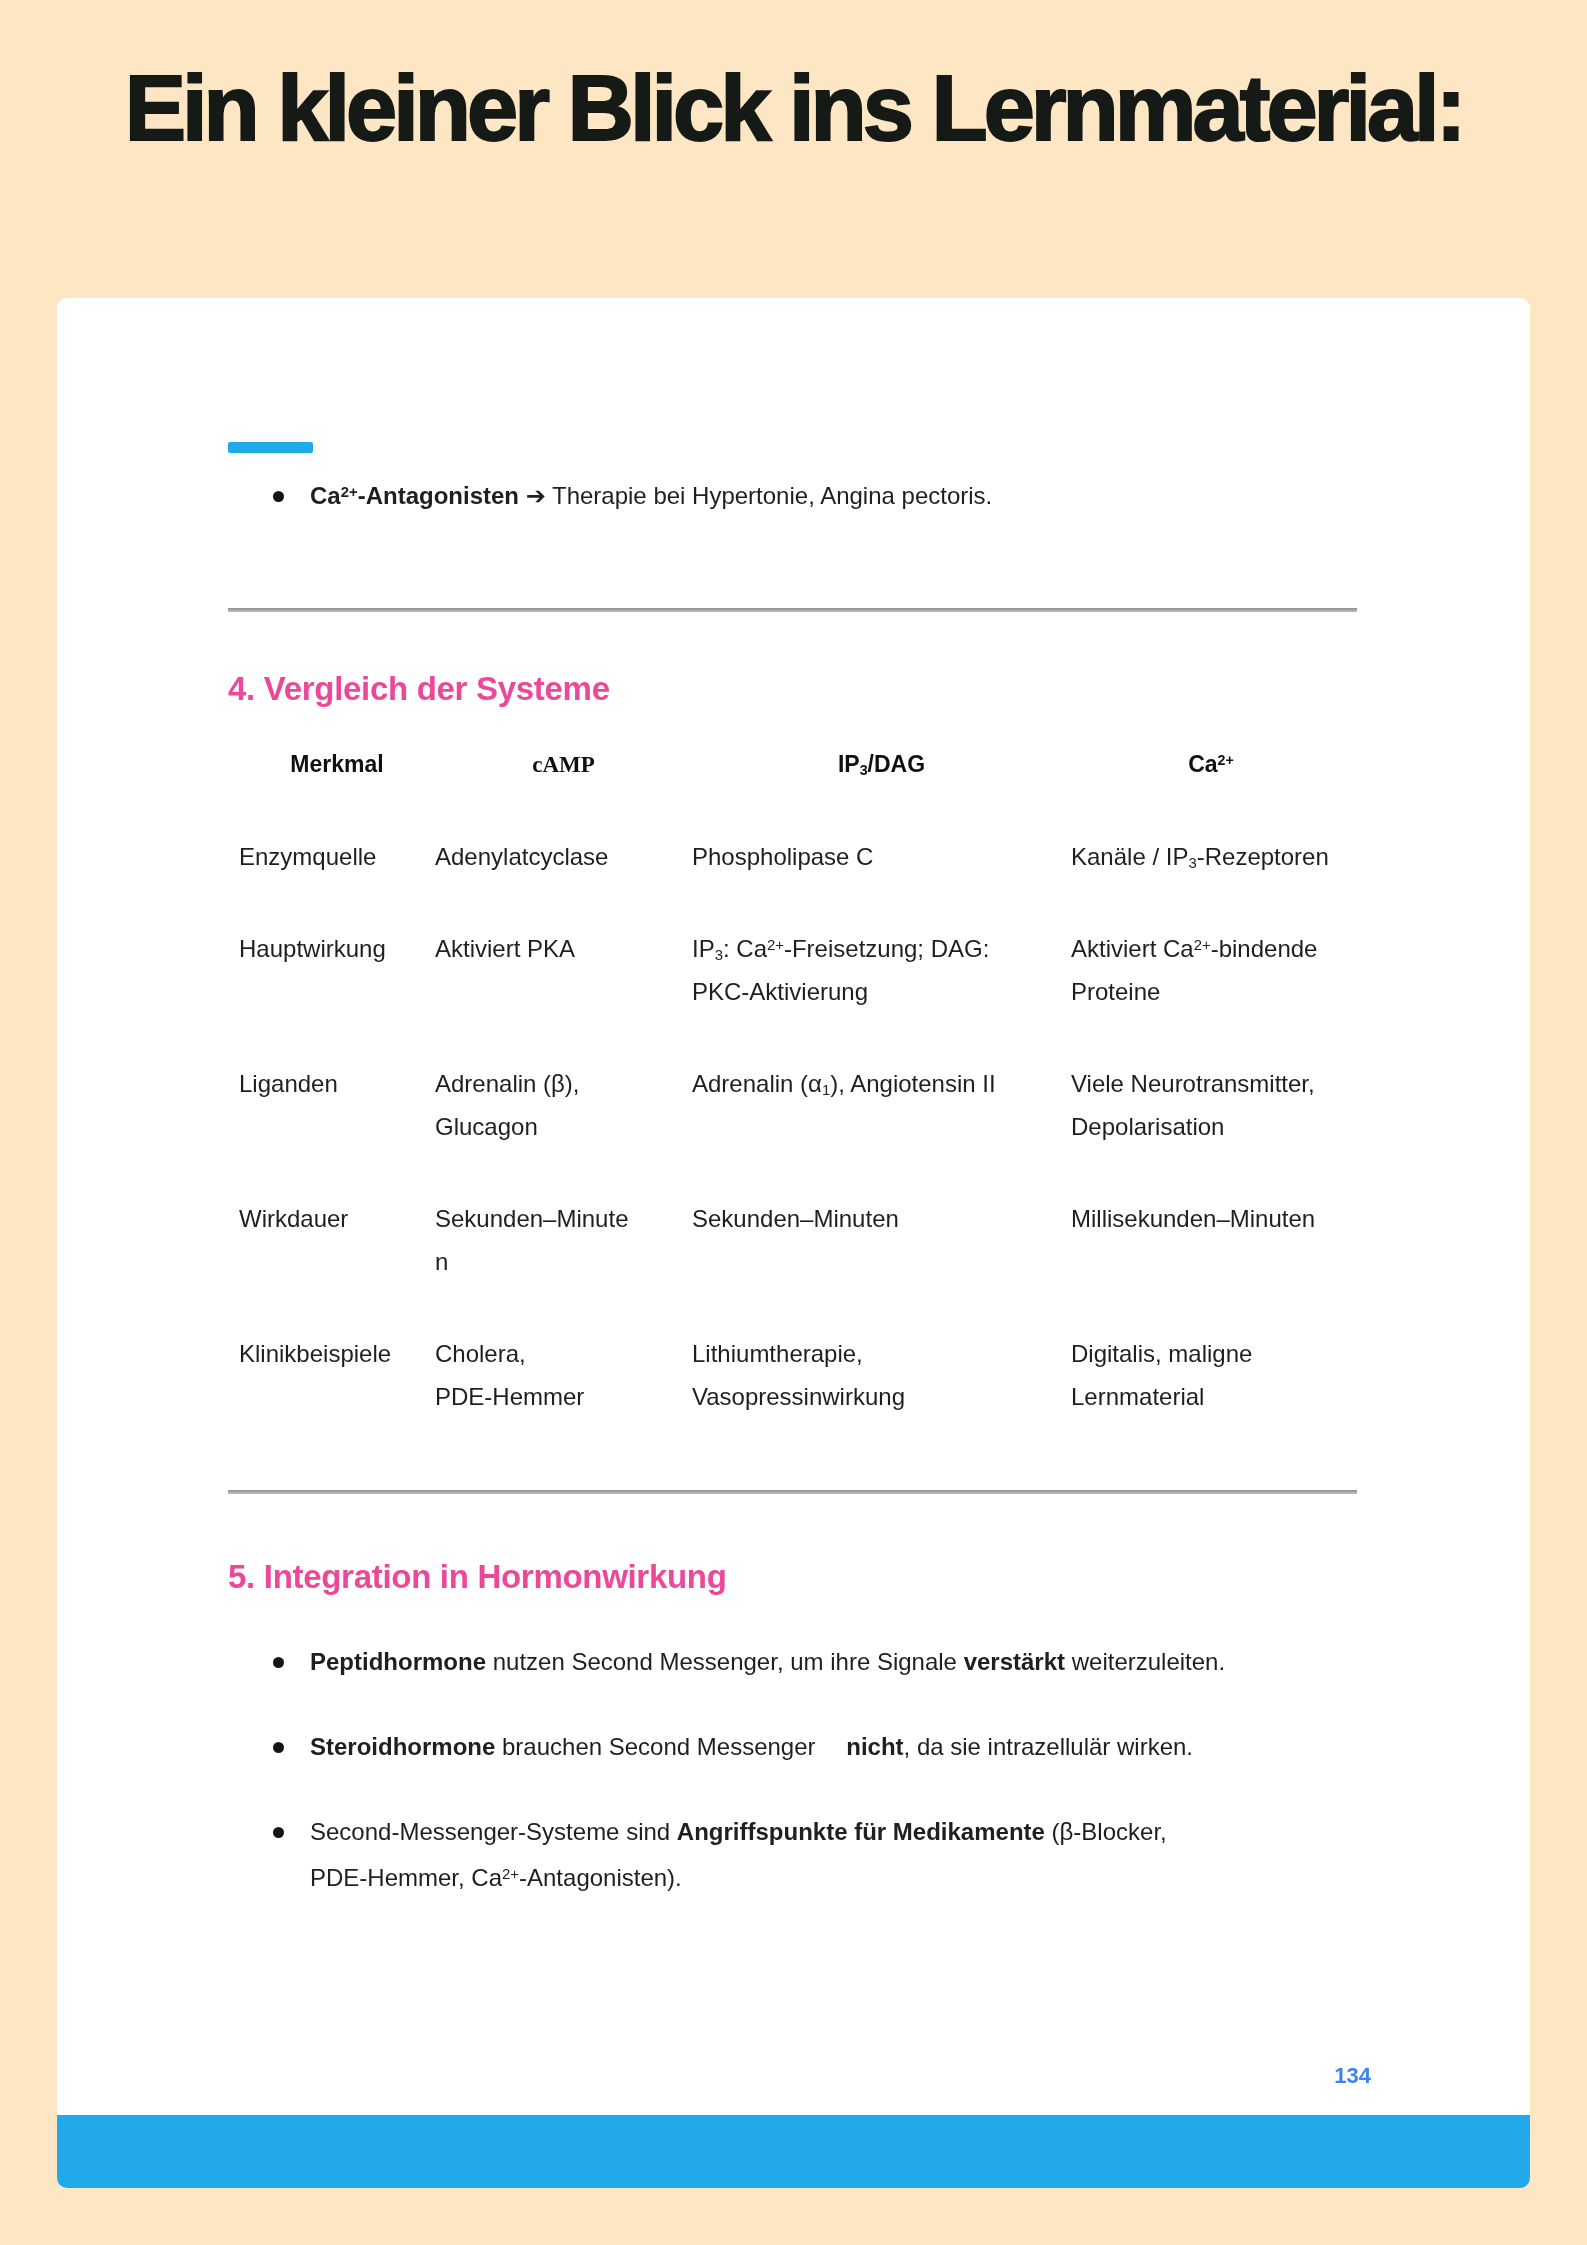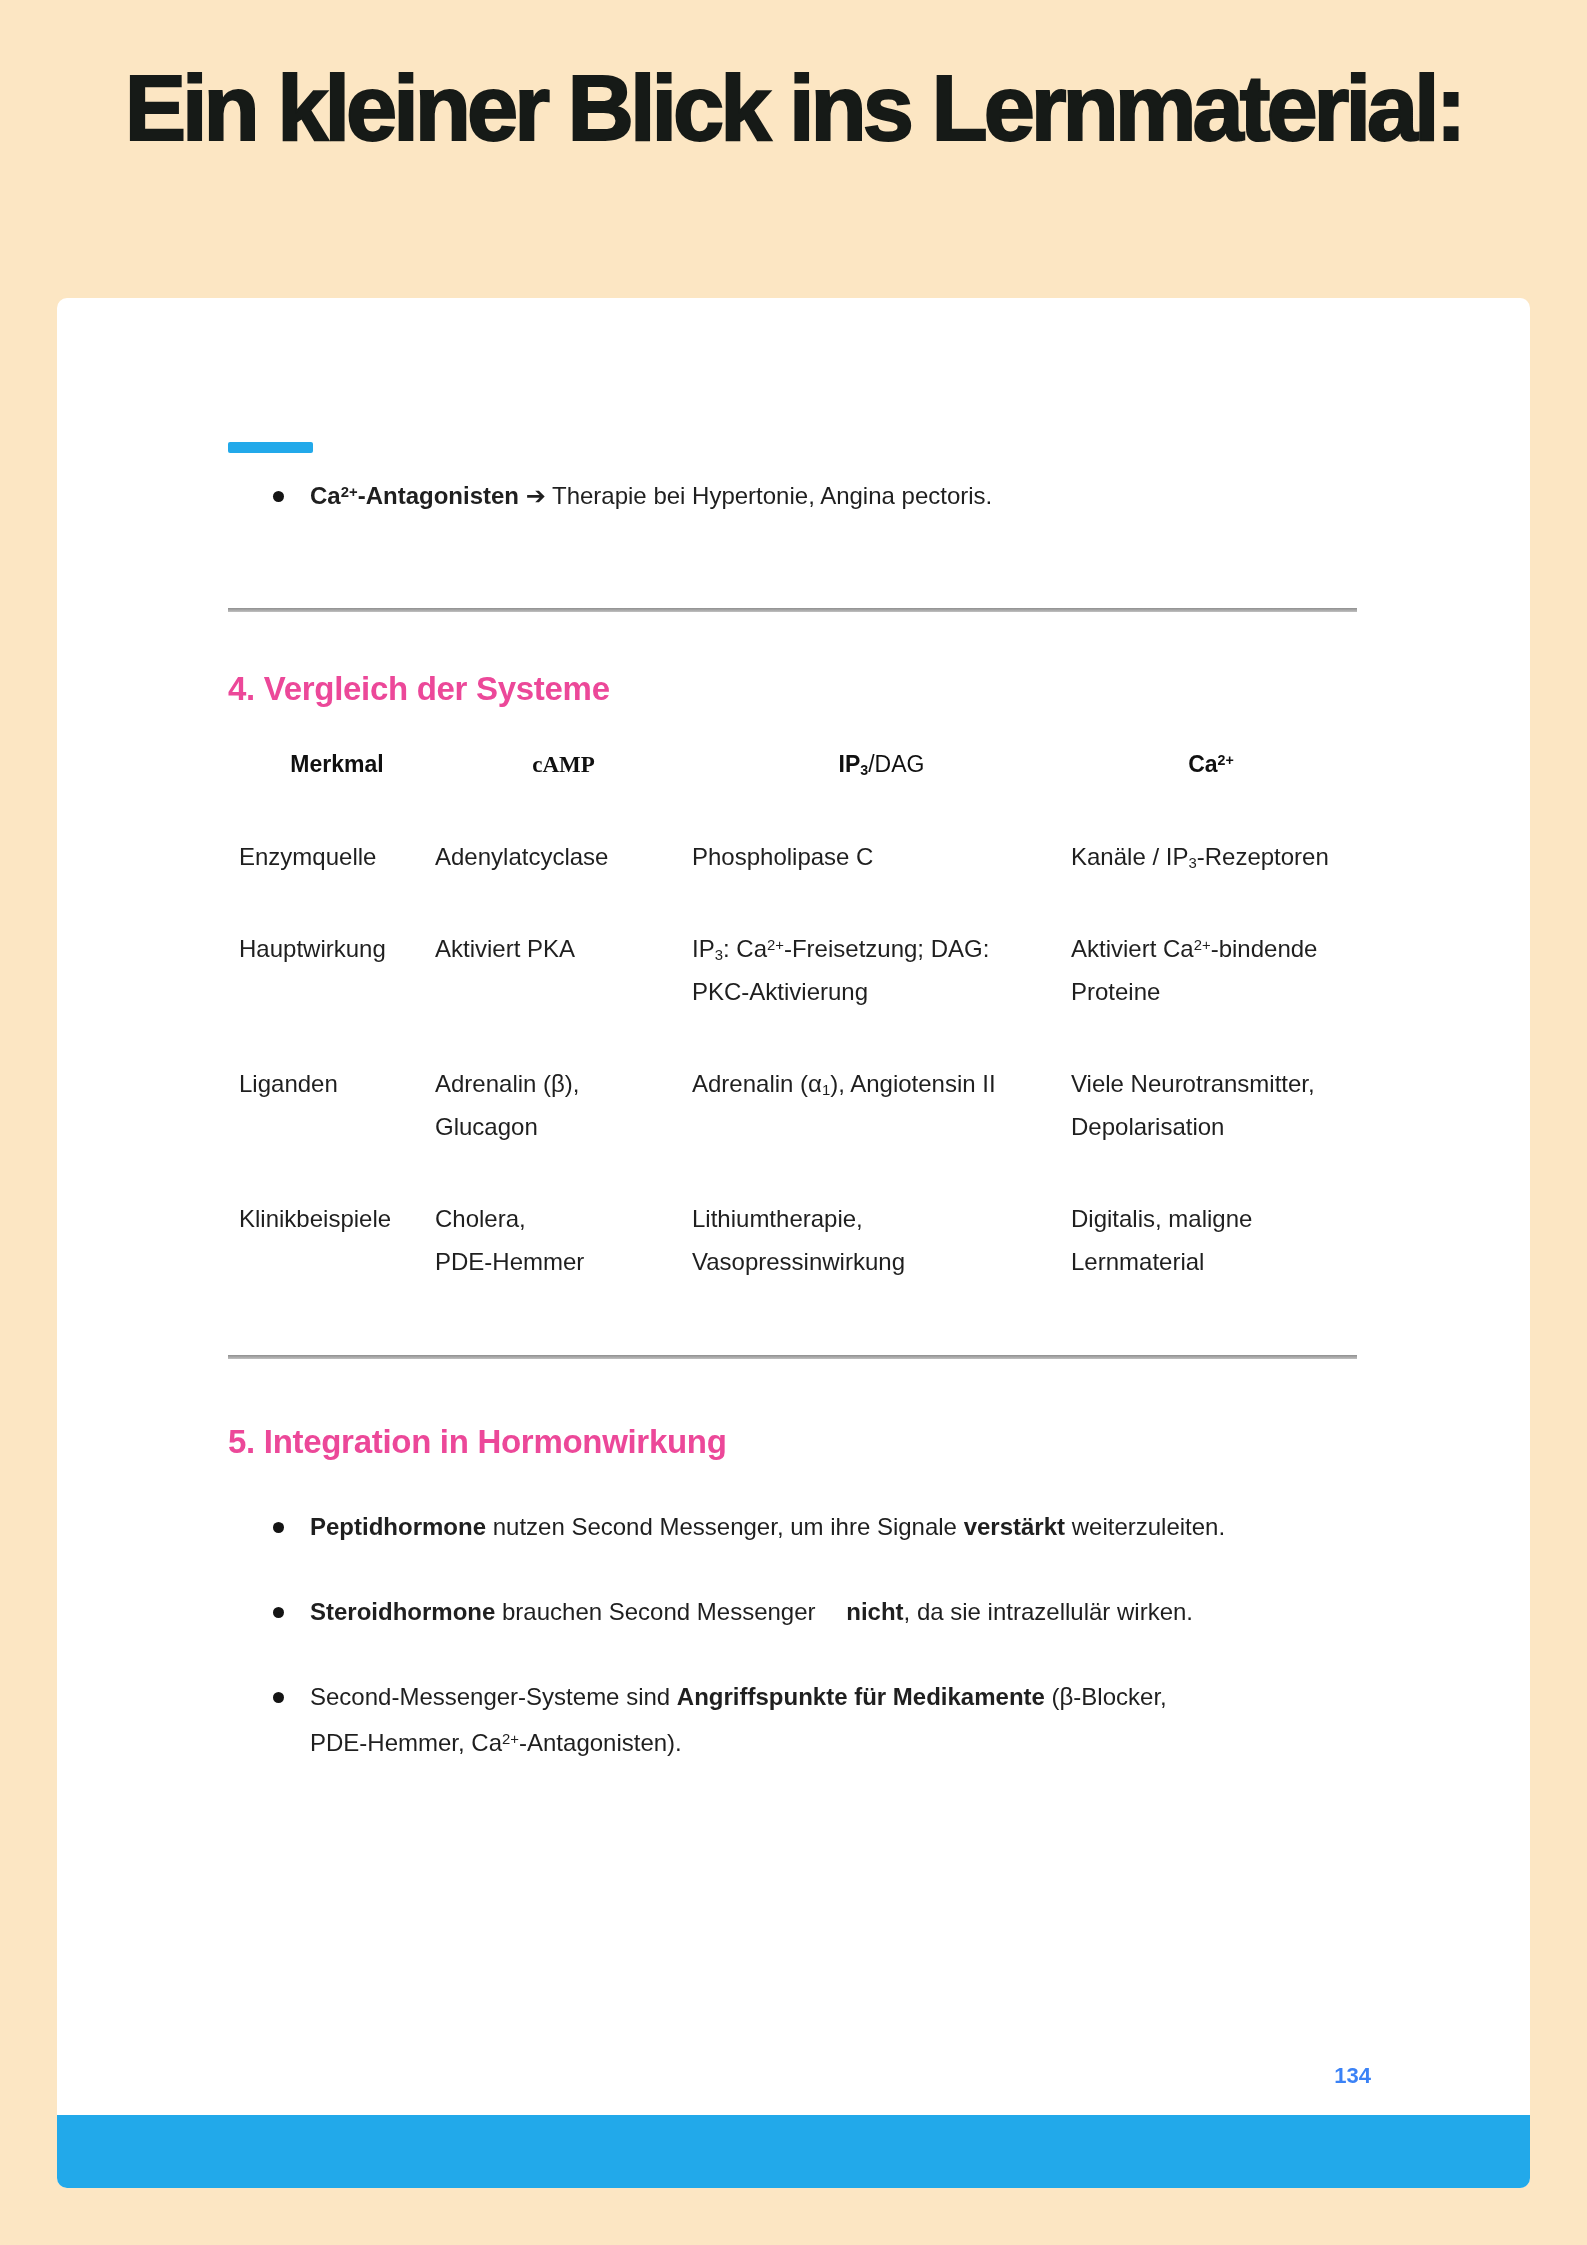--- a/index.html
+++ b/index.html
@@ -113,40 +113,46 @@
       </ul>
 
       <div class="divider"></div>
 
       <h2 class="section-heading">4. Vergleich der Systeme</h2>
 
       <div class="table" id="systems-table">
           <div class="t-row">
             <div class="th"><span style="font-weight: bold;">Merkmal</span></div>
             <div class="th"><span style="font-weight: bold; font-family: Liberation Serif, serif;">cAMP</span></div>
-            <div class="th"><span style="font-weight: bold;">IP</span><sub style="font-weight: bold;">3</sub><span style="font-weight: normal;">/DAG</span></div>
+            <div class="th"><span style="font-weight: bold;">IP</span><sub style="font-weight: bold;">3</sub><span style="font-weight: bold;">/DAG</span></div>
             <div class="th"><span style="font-weight: bold;">Ca</span><sup style="font-weight: bold;">2+</sup></div>
           </div>
           <div class="t-row">
             <div class="td">Enzymquelle</div>
             <div class="td"><span>Adenylatcyclase</span></div>
             <div class="td"><span>Phospholipase C</span></div>
             <div class="td"><span>Kanäle / IP</span><sub>3</sub><span>-Rezeptoren</span></div>
           </div>
           <div class="t-row">
             <div class="td">Hauptwirkung</div>
             <div class="td"><span>Aktiviert PKA</span></div>
             <div class="td"><span>IP</span><sub>3</sub><span>: Ca</span><sup>2+</sup><span>-Freisetzung; DAG:</span><br><span>PKC-Aktivierung</span></div>
             <div class="td"><span>Aktiviert Ca</span><sup>2+</sup><span>-bindende</span><br><span>Proteine</span></div>
           </div>
           <div class="t-row">
             <div class="td">Liganden</div>
             <div class="td"><span>Adrenalin (β),</span><br><span>Glucagon</span></div>
             <div class="td"><span>Adrenalin (α</span><sub>1</sub><span>), Angiotensin II</span></div>
             <div class="td"><span>Viele Neurotransmitter,</span><br><span>Depolarisation</span></div>
+          </div>
+          <div class="t-row">
+            <div class="td">Wirkdauer</div>
+            <div class="td"><span>Sekunden–Minute</span><br><span>n</span></div>
+            <div class="td"><span>Sekunden–Minuten</span></div>
+            <div class="td"><span>Millisekunden–Minuten</span></div>
           </div>
           <div class="t-row">
             <div class="td">Klinikbeispiele</div>
             <div class="td"><span>Cholera,</span><br><span>PDE-Hemmer</span></div>
             <div class="td"><span>Lithiumtherapie,</span><br><span>Vasopressinwirkung</span></div>
             <div class="td"><span>Digitalis, maligne</span><br><span>Lernmaterial</span></div>
           </div>
         </div>
 
       <div class="divider second"></div>

